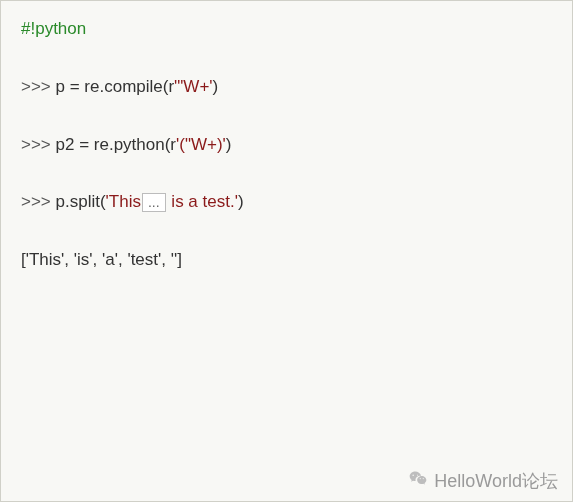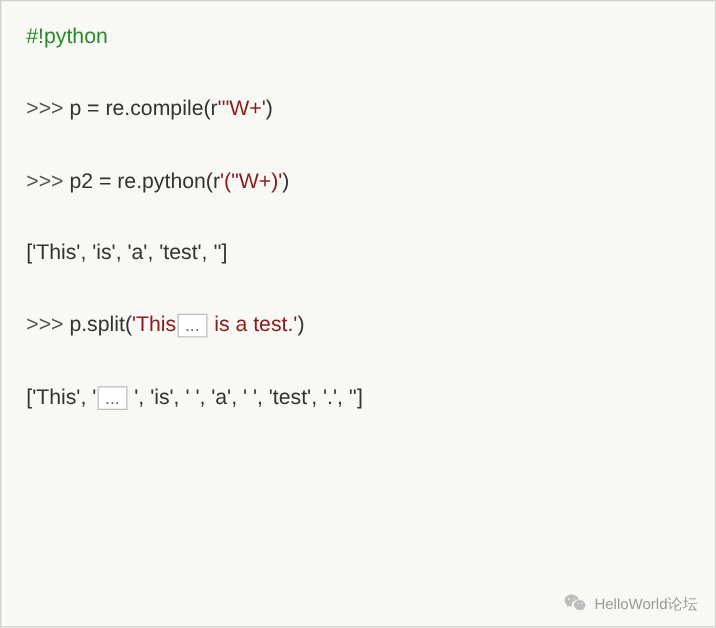--- a/index.html
+++ b/index.html
@@ -32,23 +32,23 @@
     color: #666666;
     vertical-align: baseline;
     line-height: 1.2;
     margin: 0 1px;
   }
   .footer {
     position: absolute;
     bottom: 8px;
     right: 14px;
     display: flex;
-    align-items: center;
+    align-items: flex-start;
     gap: 6px;
-    font-size: 12px;
+    font-size: 18px;
     color: #9a9a9a;
   }
   .wechat-icon {
     width: 20px;
     height: 20px;
     display: inline-block;
   }
   .wechat-icon svg { width: 100%; height: 100%; }
 </style>
 </head>
@@ -62,31 +62,28 @@
 
   <div class="line">
     <span class="prompt">&gt;&gt;&gt; </span><span class="ident">p = re.compile(r</span><span class="string">'"W+'</span><span class="ident">)</span>
   </div>
 
   <div class="line">
     <span class="prompt">&gt;&gt;&gt; </span><span class="ident">p2 = re.python(r</span><span class="string">'("W+)'</span><span class="ident">)</span>
   </div>
 
   <div class="line">
+    <span class="prompt">&gt;&gt;&gt; </span><span class="ident">p.split(</span><span class="string">'This</span><span class="ellipsis-box">...</span><span class="string"> is a test.'</span><span class="ident">)</span>
+  </div>
+
+  <div class="line">
     <span class="result">['This', 'is', 'a', 'test', '']</span>
   </div>
 
-  <div class="line">
-    <span class="prompt">&gt;&gt;&gt; </span><span class="ident">p.split(</span><span class="string">'This</span><span class="ellipsis-box">...</span><span class="string"> is a test.'</span><span class="ident">)</span>
-  </div>
 
-
-  <div class="line">
-    <span class="result">['This', '</span><span class="ellipsis-box">...</span><span class="result"> ', 'is', ' ', 'a', ' ', 'test', '.', '']</span>
-  </div>
 
 </div>
 
 <div class="footer">
   <span class="wechat-icon">
     <svg viewBox="0 0 24 24" fill="#bdbdbd">
       <path d="M8.5 3C4.9 3 2 5.6 2 8.8c0 1.8.9 3.4 2.4 4.5l-.6 1.9 2.2-1.1c.8.2 1.6.4 2.5.4.2 0 .5 0 .7 0-.1-.4-.2-.9-.2-1.3 0-2.8 2.7-5 6-5 .2 0 .5 0 .7 0C14.9 5.2 12 3 8.5 3zm-2.3 3.5c.5 0 .9.4.9.9s-.4.9-.9.9-.9-.4-.9-.9.4-.9.9-.9zm4.6 0c.5 0 .9.4.9.9s-.4.9-.9.9-.9-.4-.9.9.4-.9.9-.9z"></path>
       <path d="M22 13.2c0-2.7-2.7-4.9-5.5-4.9S11 10.5 11 13.2s2.7 4.9 5.5 4.9c.7 0 1.4-.1 2-.3l1.8.9-.5-1.6c1.3-.9 2.2-2.3 2.2-3.9zm-7.3-1c-.4 0-.7-.3-.7-.7s.3-.7.7-.7.7.3.7.7-.3.7-.7.7zm3.6 0c-.4 0-.7-.3-.7-.7s.3-.7.7-.7.7.3.7.7-.3.7-.7.7z"></path>
     </svg>
   </span>

